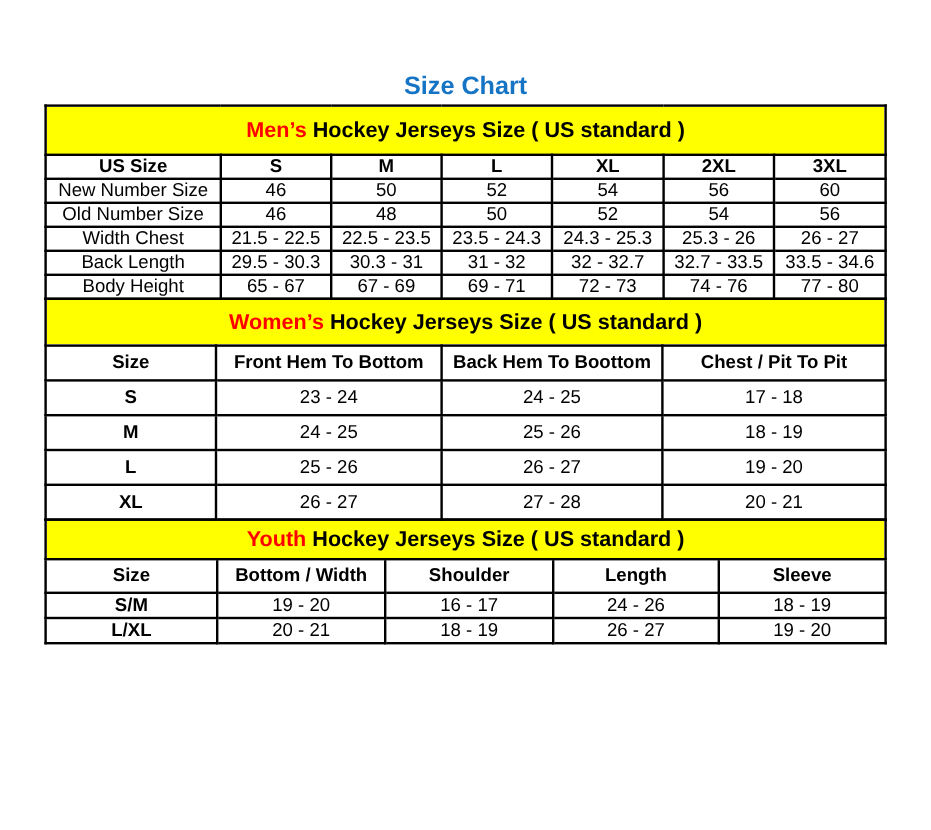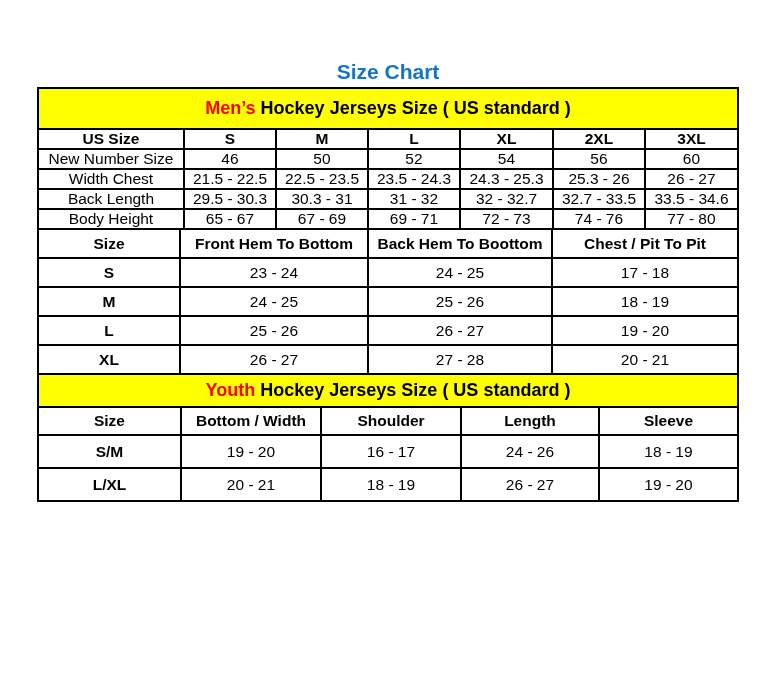--- a/index.html
+++ b/index.html
@@ -49,21 +49,21 @@
     font-weight: bold;
     font-size: 18px;
   }
   tr.banner .hl { color: var(--accent-red, #ff0000); }
   .men    tr.banner { height: 41px; }
   .men    tr        { height: 20px; }
   .women  tr.banner { height: 39px; }
   .women  tr        { height: 29px; }
   .youth  tr.banner { height: 33px; }
   .youth  tr.head   { height: 28px; }
-  .youth  tr        { height: 33px; }
+  .youth  tr        { height: 21px; }
   .wavy {
     text-decoration-style: wavy;
     text-decoration-color: var(--accent-red, #ff0000);
     text-decoration-thickness: 1px;
     text-underline-offset: 3px;
   }
 </style>
 </head>
 <body>
 
@@ -97,20 +97,29 @@
       <tr>
         <td>New Number Size</td>
         <td>46</td>
         <td>50</td>
         <td>52</td>
         <td>54</td>
         <td>56</td>
         <td>60</td>
       </tr>
       <tr>
+        <td>Old Number Size</td>
+        <td>46</td>
+        <td>48</td>
+        <td>50</td>
+        <td>52</td>
+        <td>54</td>
+        <td>56</td>
+      </tr>
+      <tr>
         <td>Width Chest</td>
         <td>21.5 - 22.5</td>
         <td>22.5 - 23.5</td>
         <td>23.5 - 24.3</td>
         <td>24.3 - 25.3</td>
         <td>25.3 - 26</td>
         <td>26 - 27</td>
       </tr>
       <tr>
         <td>Back Length</td>
@@ -134,20 +143,23 @@
   </table>
 
   <table class="sizechart women">
     <colgroup>
       <col style="width:142px">
         <col style="width:188px">
         <col style="width:184px">
         <col style="width:186px">
     </colgroup>
     <tbody>
+      <tr class="banner">
+        <td colspan="4"><span class="hl">Women’s</span><span> Hockey Jerseys Size ( US standard )</span></td>
+      </tr>
       <tr class="head">
         <th>Size</th>
         <th>Front Hem To Bottom</th>
         <th><span>Back Hem To </span><span class="wavy">Boottom</span></th>
         <th>Chest / Pit To Pit</th>
       </tr>
       <tr>
         <th>S</th>
         <td>23 - 24</td>
         <td>24 - 25</td>

